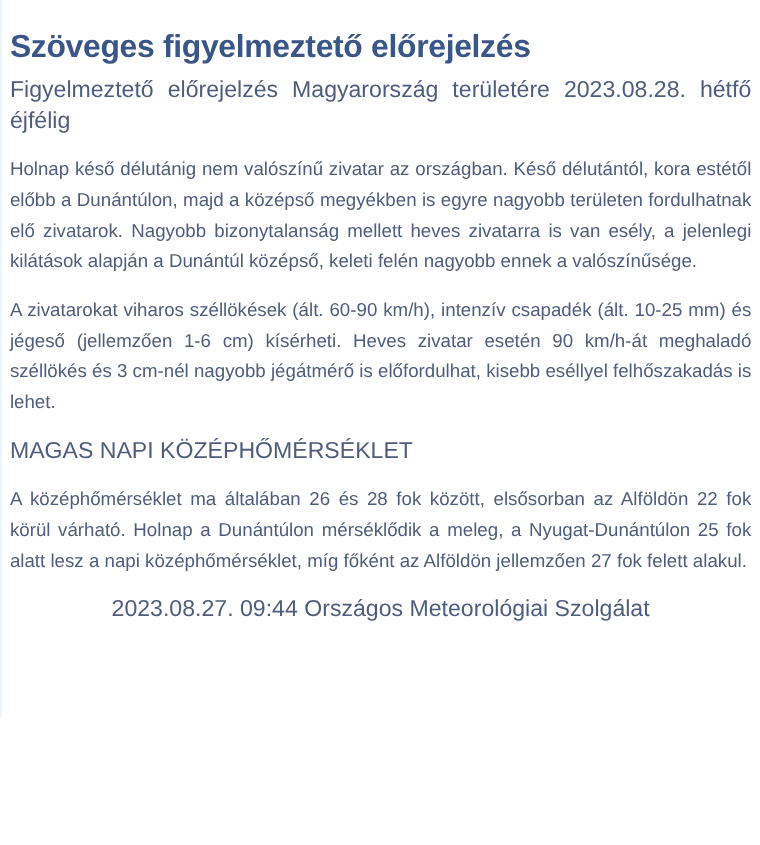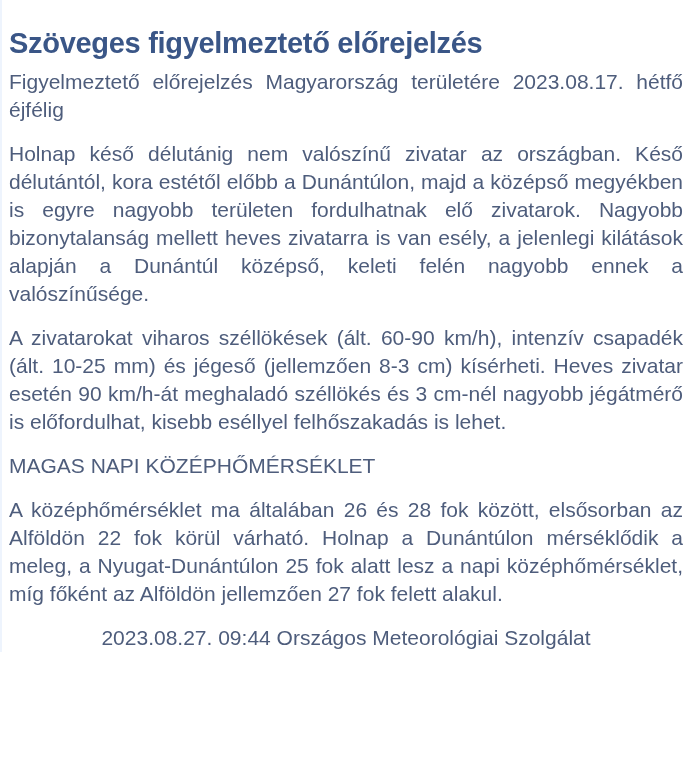--- a/index.html
+++ b/index.html
@@ -42,45 +42,45 @@
   }
   .section-heading {
     margin: 0 0 16px 0;
     font-size: 21px;
     line-height: 28px;
     font-weight: 400;
     color: var(--body-color);
   }
   .body-paragraph {
     margin: 0 0 16px 0;
-    font-size: 21px;
+    font-size: 17px;
     line-height: 28px;
     text-align: justify;
     text-justify: inter-word;
   }
   .doc-footer {
     margin: 0;
     font-size: 21px;
     line-height: 28px;
     text-align: center;
   }
 </style>
 </head>
 <body>
 
 <div class="page">
 
   <h1 class="doc-title">Szöveges figyelmeztető előrejelzés</h1>
 
-  <p class="doc-subtitle">Figyelmeztető előrejelzés Magyarország területére 2023.08.17. hétfő éjfélig</p>
+  <p class="doc-subtitle">Figyelmeztető előrejelzés Magyarország területére 2023.08.28. hétfő éjfélig</p>
 
 
   <p class="body-paragraph">Holnap késő délutánig nem valószínű zivatar az országban. Késő délutántól, kora estétől előbb a Dunántúlon, majd a középső megyékben is egyre nagyobb területen fordulhatnak elő zivatarok. Nagyobb bizonytalanság mellett heves zivatarra is van esély, a jelenlegi kilátások alapján a Dunántúl középső, keleti felén nagyobb ennek a valószínűsége.</p>
 
-  <p class="body-paragraph">A zivatarokat viharos széllökések (ált. 60-90 km/h), intenzív csapadék (ált. 10-25 mm) és jégeső (jellemzően 8-3 cm) kísérheti. Heves zivatar esetén 90 km/h-át meghaladó széllökés és 3 cm-nél nagyobb jégátmérő is előfordulhat, kisebb eséllyel felhőszakadás is lehet.</p>
+  <p class="body-paragraph">A zivatarokat viharos széllökések (ált. 60-90 km/h), intenzív csapadék (ált. 10-25 mm) és jégeső (jellemzően 1-6 cm) kísérheti. Heves zivatar esetén 90 km/h-át meghaladó széllökés és 3 cm-nél nagyobb jégátmérő is előfordulhat, kisebb eséllyel felhőszakadás is lehet.</p>
 
   <h2 class="section-heading">MAGAS NAPI KÖZÉPHŐMÉRSÉKLET</h2>
 
   <p class="body-paragraph">A középhőmérséklet ma általában 26 és 28 fok között, elsősorban az Alföldön 22 fok körül várható. Holnap a Dunántúlon mérséklődik a meleg, a Nyugat-Dunántúlon 25 fok alatt lesz a napi középhőmérséklet, míg főként az Alföldön jellemzően 27 fok felett alakul.</p>
 
   <p class="doc-footer">2023.08.27. 09:44 Országos Meteorológiai Szolgálat</p>
 
 </div>
 
 </body></html>

